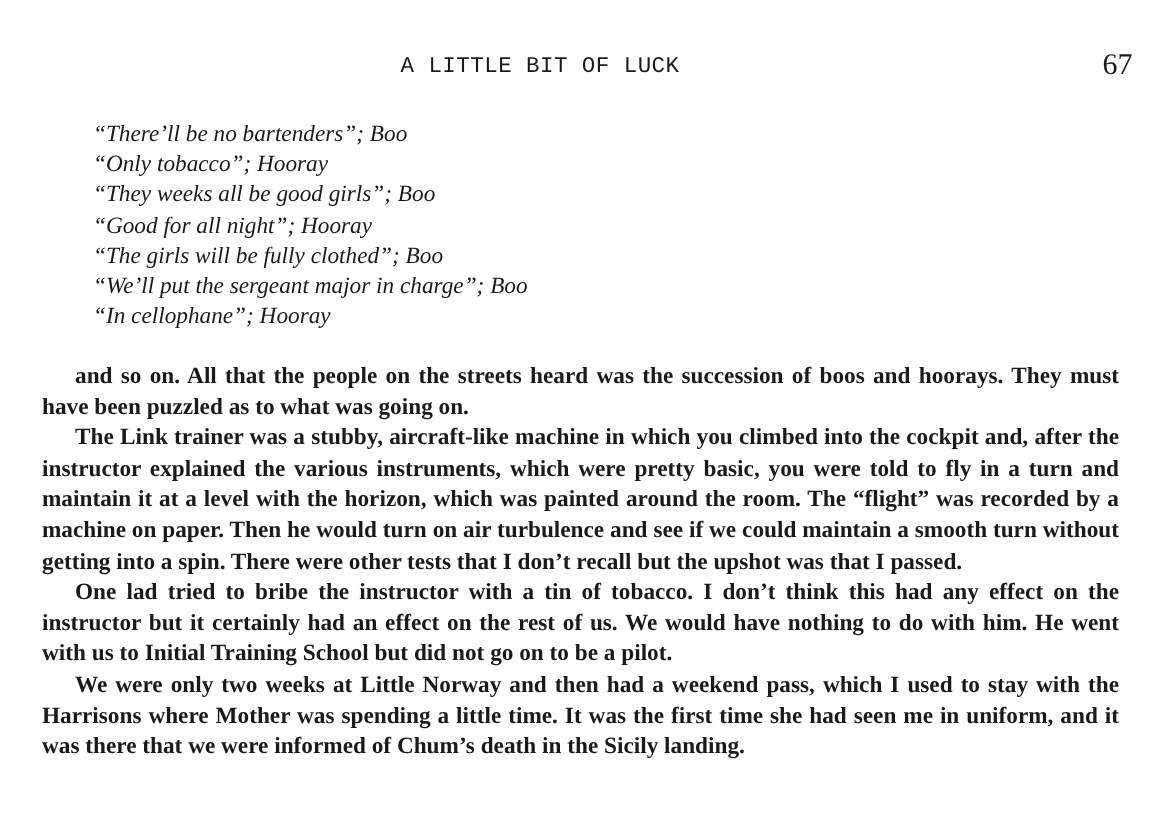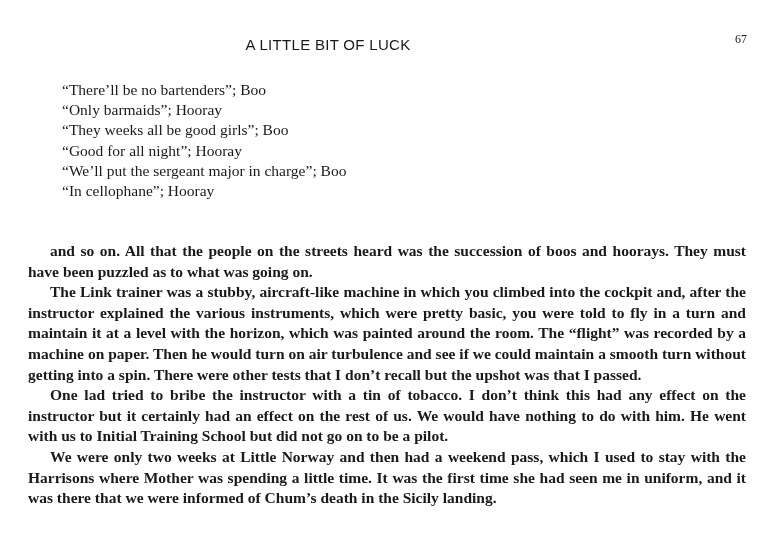--- a/index.html
+++ b/index.html
@@ -2,47 +2,48 @@
 <html><head>
 <meta charset="utf-8">
 <style>
   html, body { margin: 0; padding: 0; }
   body {
     width: 766px; height: 555px; background: #ffffff; position: relative; overflow: hidden;
     font-family: "Liberation Serif", serif; color: #1a1a1a;
   }
   .header-title {
     position: absolute; top: 36px; left: 0; width: 656px; text-align: center;
-    font-family: Liberation Sans, sans-serif; font-size: 15px; letter-spacing: 0.3px;
+    font-family: Liberation Mono, monospace; font-size: 15px; letter-spacing: 0.3px; padding-left: 32px;
   }
   .page-number {
-    position: absolute; top: 32px; left: 735px; font-size: 12px;
+    position: absolute; top: 32px; left: 735px; font-size: 20px;
   }
   .verse {
-    position: absolute; top: 80px; left: 62px; font-size: 15.5px; line-height: 20.2px;
+    position: absolute; top: 80px; left: 62px; font-style: italic; font-size: 15.5px; line-height: 20.2px;
   }
   .verse div { white-space: nowrap; }
   .body-text {
     position: absolute; top: 241px; left: 28px; width: 718px; font-size: 15.5px; line-height: 20.6px;
     text-align: justify;
   }
   .body-text p { margin: 0; text-indent: 22px; font-weight: bold; }
   .body-text p.cont { text-indent: 22px; }
 </style>
 </head>
 <body>
 
 <div class="header-title">A LITTLE BIT OF LUCK</div>
 <div class="page-number">67</div>
 
 <div class="verse">
   <div>“There’ll be no bartenders”; Boo</div>
-  <div>“Only barmaids”; Hooray</div>
+  <div>“Only tobacco”; Hooray</div>
   <div>“They weeks all be good girls”; Boo</div>
   <div>“Good for all night”; Hooray</div>
+  <div>“The girls will be fully clothed”; Boo</div>
   <div>“We’ll put the sergeant major in charge”; Boo</div>
   <div>“In cellophane”; Hooray</div>
 </div>
 
 <div class="body-text">
   <p class="cont">and so on. All that the people on the streets heard was the succession of boos and hoorays. They must have been puzzled as to what was going on.</p>
   <p>The Link trainer was a stubby, aircraft-like machine in which you climbed into the cockpit and, after the instructor explained the various instruments, which were pretty basic, you were told to fly in a turn and maintain it at a level with the horizon, which was painted around the room. The “flight” was recorded by a machine on paper. Then he would turn on air turbulence and see if we could maintain a smooth turn without getting into a spin. There were other tests that I don’t recall but the upshot was that I passed.</p>
   <p>One lad tried to bribe the instructor with a tin of tobacco. I don’t think this had any effect on the instructor but it certainly had an effect on the rest of us. We would have nothing to do with him. He went with us to Initial Training School but did not go on to be a pilot.</p>
   <p>We were only two weeks at Little Norway and then had a weekend pass, which I used to stay with the Harrisons where Mother was spending a little time. It was the first time she had seen me in uniform, and it was there that we were informed of Chum’s death in the Sicily landing.</p>
 </div>

